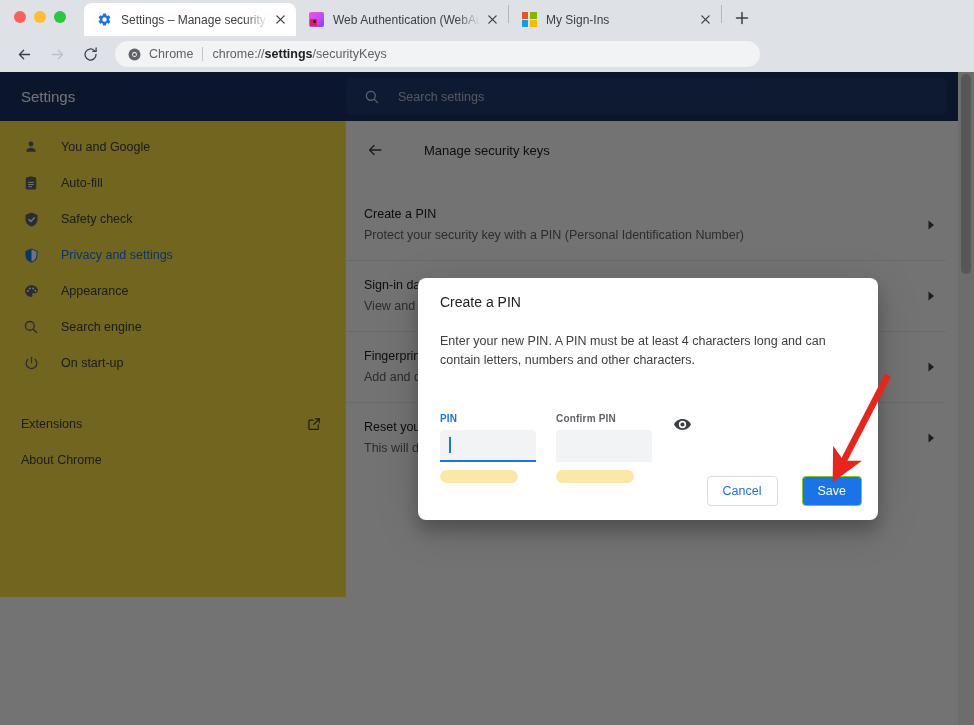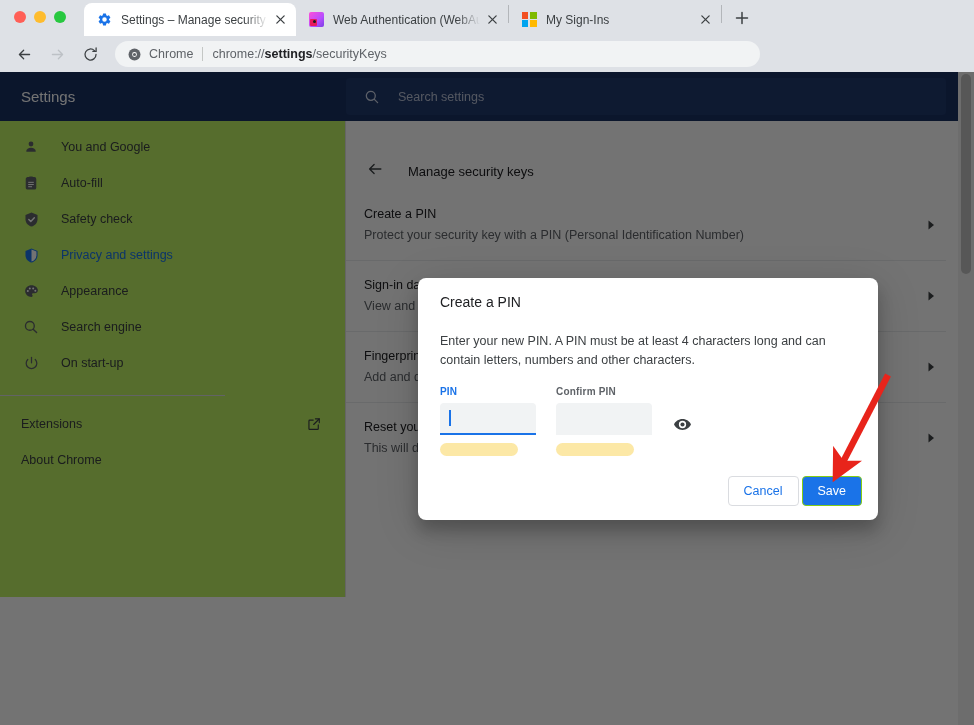--- a/index.html
+++ b/index.html
@@ -141,21 +141,21 @@
   }
   .search-icon { color: #cdd5e6; display: flex; margin-right: 18px; }
   .search-placeholder { font-size: 12.5px; color: #b9c2d6; }
 
   .settings-body {
     position: absolute; top: 49px; left: 0; width: 974px; height: 604px;
     display: flex;
   }
 
   .sidebar {
-    width: 346px; height: 476px; background: #bef264;
+    width: 346px; height: 476px; background: #fde047;
     border-right: 1px solid #e0e0e0;
     padding-top: 8px;
   }
   .side-item {
     height: 36px; display: flex; align-items: center;
     padding-left: 21px; font-size: 12.5px; color: #3c4043;
   }
   .side-item .side-icon {
     width: 20px; height: 20px; flex: 0 0 20px; margin-right: 20px;
     display: flex; align-items: center; justify-content: center;
@@ -178,21 +178,21 @@
   }
   .side-link .sl-label { flex: 1 1 auto; }
   .side-link .sl-ext { color: #3c4043; display: flex; }
 
   
   .main {
     flex: 1 1 auto; height: 604px; background: #ffffff;
     position: relative; overflow: hidden;
   }
   .main-head {
-    height: 58px; display: flex; align-items: flex-end; padding-left: 19px;
+    height: 58px; display: flex; align-items: center; padding-left: 19px; gap: 16px;
   }
   .back-arrow { width: 20px; height: 20px; color: #3c4043;
                 display: flex; align-items: center; justify-content: center; }
   .main-head-title { margin-left: 23px; font-size: 13px; color: #202124; font-weight: 500; }
 
   .card { margin: 11px 16px 0 0; }
   .row {
     position: relative;
     padding: 15px 0 15px 18px; margin-right: 12px;
     border-top: 1px solid #e8eaed;
@@ -228,21 +228,21 @@
     box-shadow: 0 11px 15px rgba(0,0,0,0.22), 0 9px 46px rgba(0,0,0,0.14);
     padding: 0 20px;
   }
   .dlg-title { font-size: 14px; color: #202124; padding: 16px 0 0 2px; }
   .dlg-body { font-size: 12.5px; color: #3c4043; line-height: 19px;
               padding: 22px 2px 0 2px; max-width: 404px; }
 
   .fields { display: flex; align-items: flex-start; padding: 16px 0 0 2px; }
   .field { width: 96px; }
   .field + .field { margin-left: 20px; }
-  .field-label { font-size: 10px; font-weight: bold; letter-spacing: .2px; }
+  .field-label { font-size: 10px; font-weight: bold; letter-spacing: .2px; margin-top: 27px; }
   .field-label.focused { color: #1a73e8; }
   .field-label.normal { color: #5f6368; }
   .input-box {
     margin-top: 6px; height: 32px; background: #f1f3f4;
     border-radius: 4px 4px 0 0; position: relative;
     display: flex; align-items: center; padding-left: 9px;
   }
   .input-box.focused { border-bottom: 2px solid #1a73e8; }
   .caret {
     width: 1.5px; height: 16px; background: #1a73e8;
@@ -253,21 +253,21 @@
     background: #fce8a6; border-radius: 7px;
   }
   .eye-btn {
     width: 24px; height: 24px; margin: 26px 0 0 18px;
     display: flex; align-items: center; justify-content: center;
     color: #3c4043;
   }
 
   .dlg-actions {
     position: absolute; right: 16px; bottom: 14px;
-    display: flex; align-items: flex-start; gap: 3px;
+    display: flex; align-items: flex-start; gap: 24px;
   }
   .btn {
     height: 30px; border-radius: 4px; font-size: 12.5px; font-weight: 500;
     display: flex; align-items: center; justify-content: center;
     padding: 0 15px;
   }
   .btn-cancel { background: #ffffff; color: #1a73e8; border: 1px solid #dadce0; }
   .btn-save { background: #1a73e8; color: #ffffff; border: 1px solid #84cc16; }
 
   

